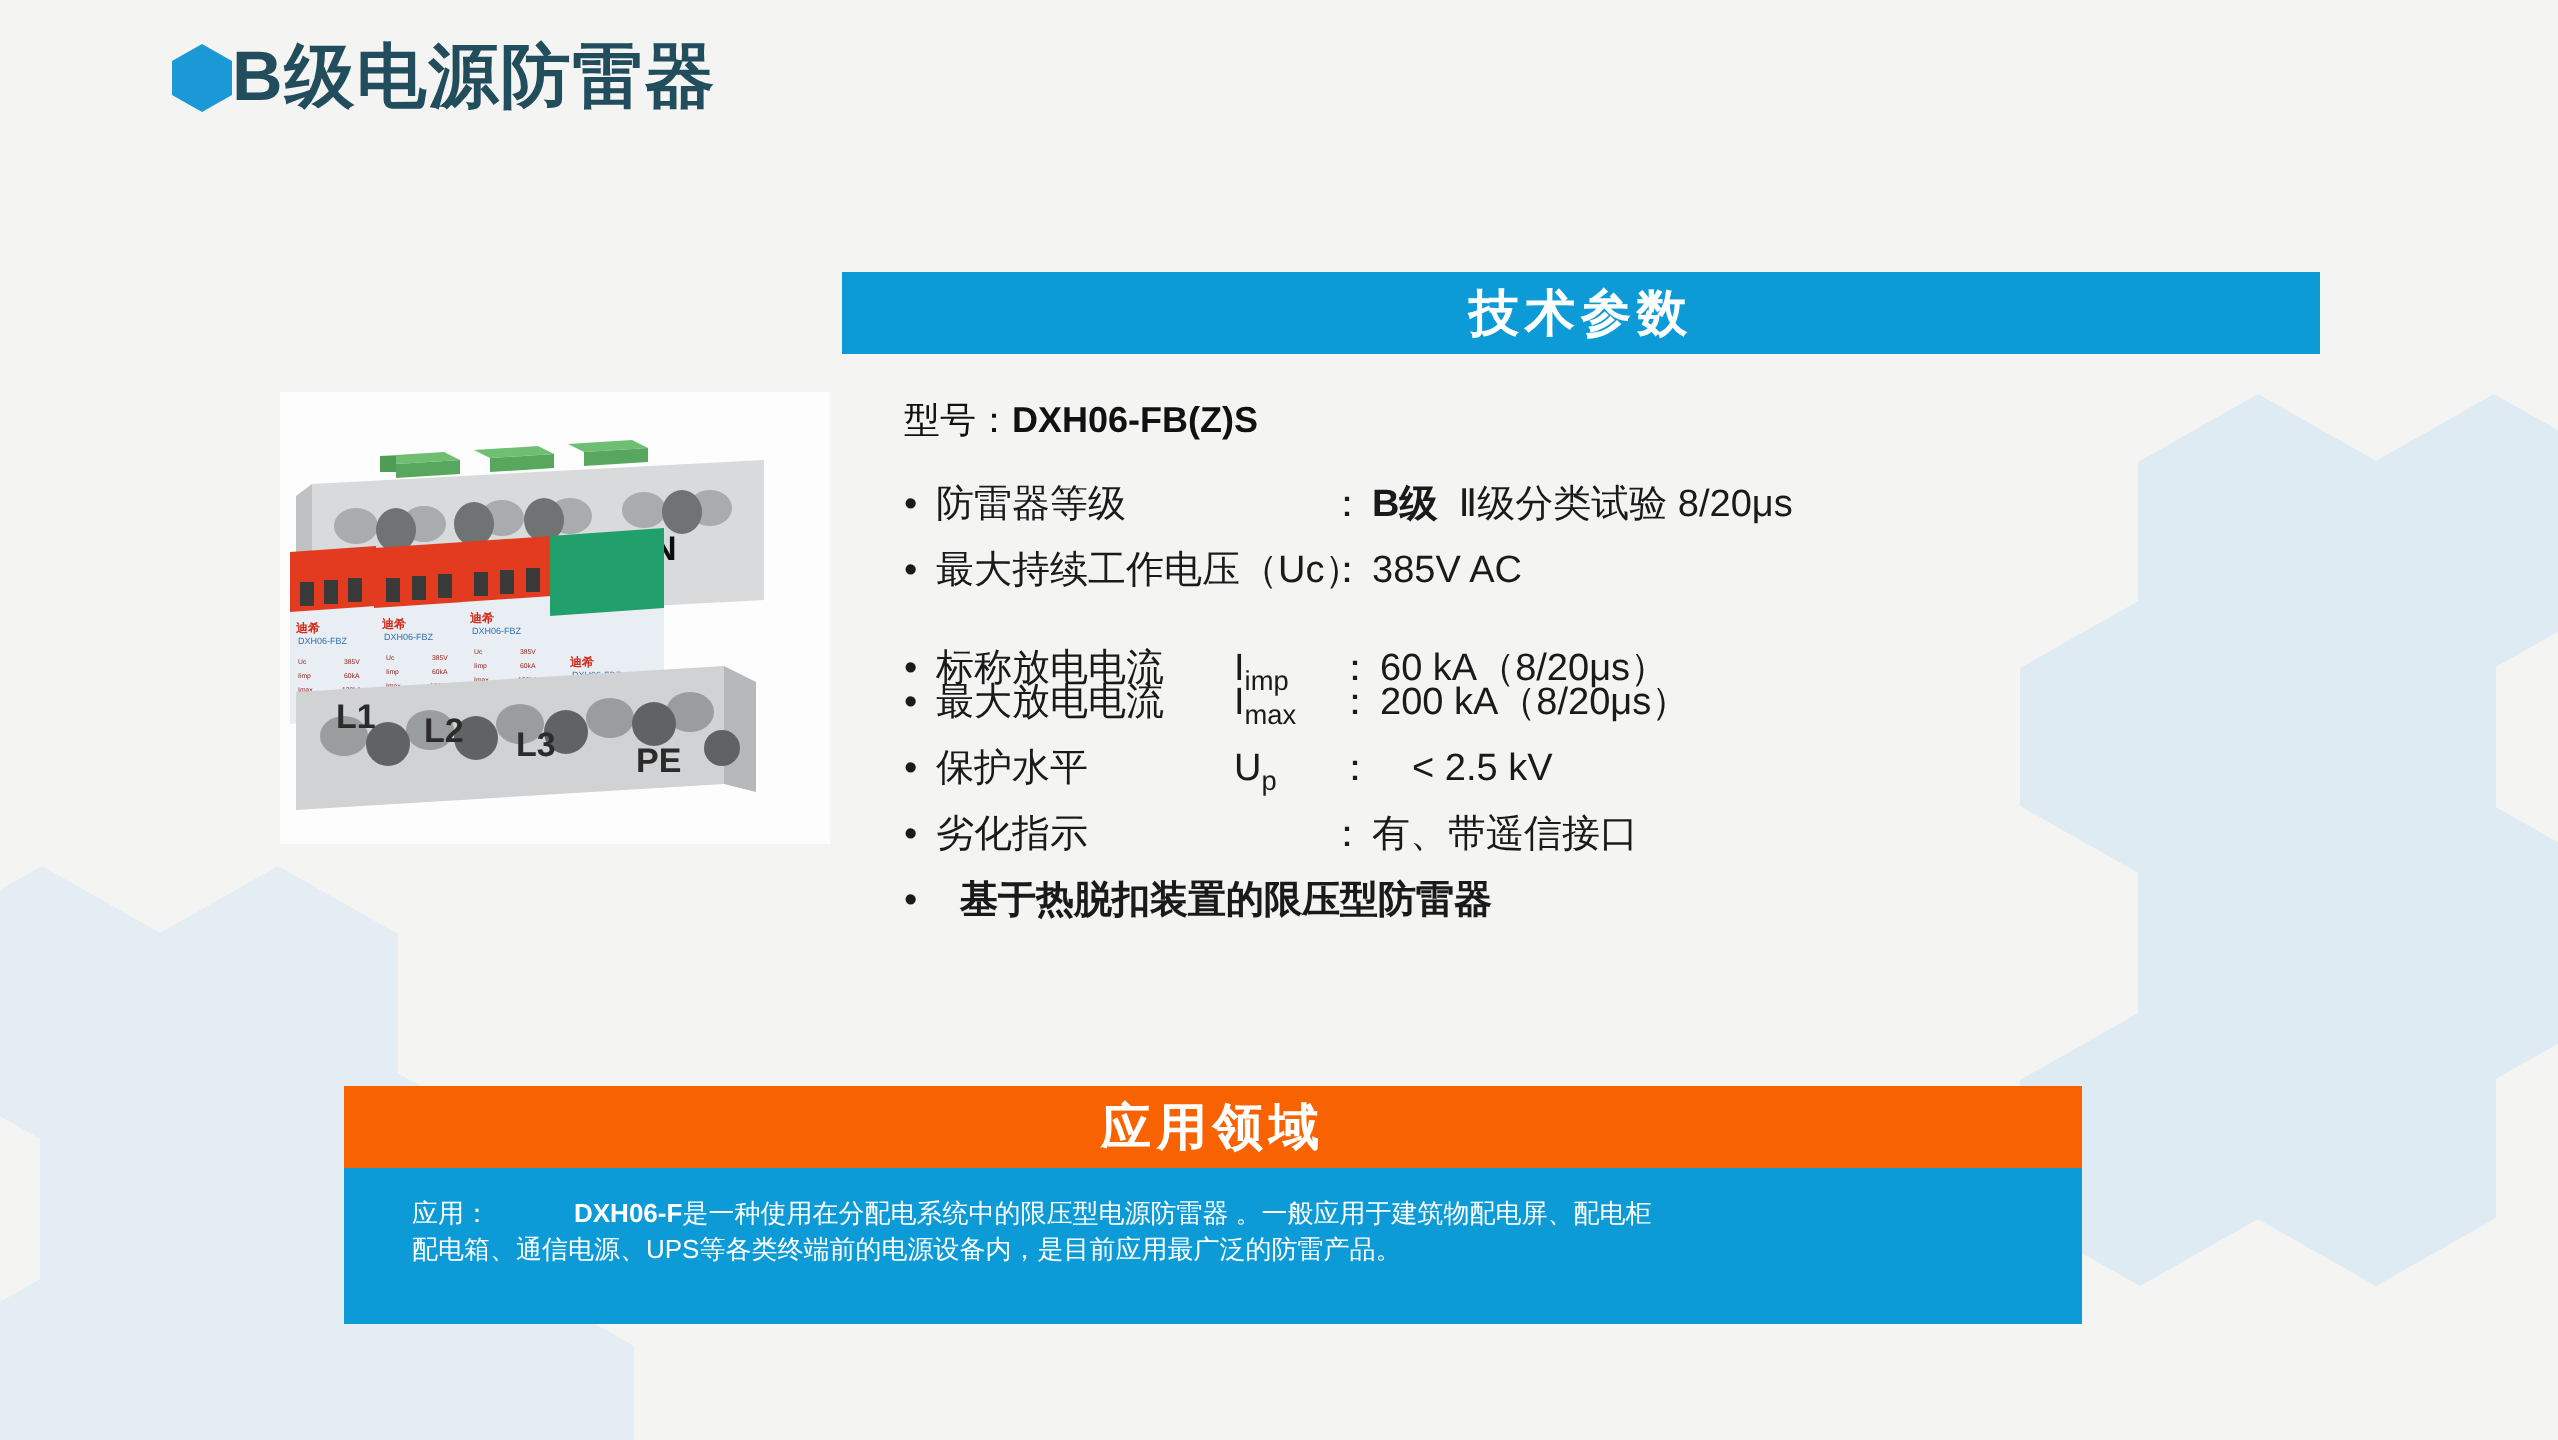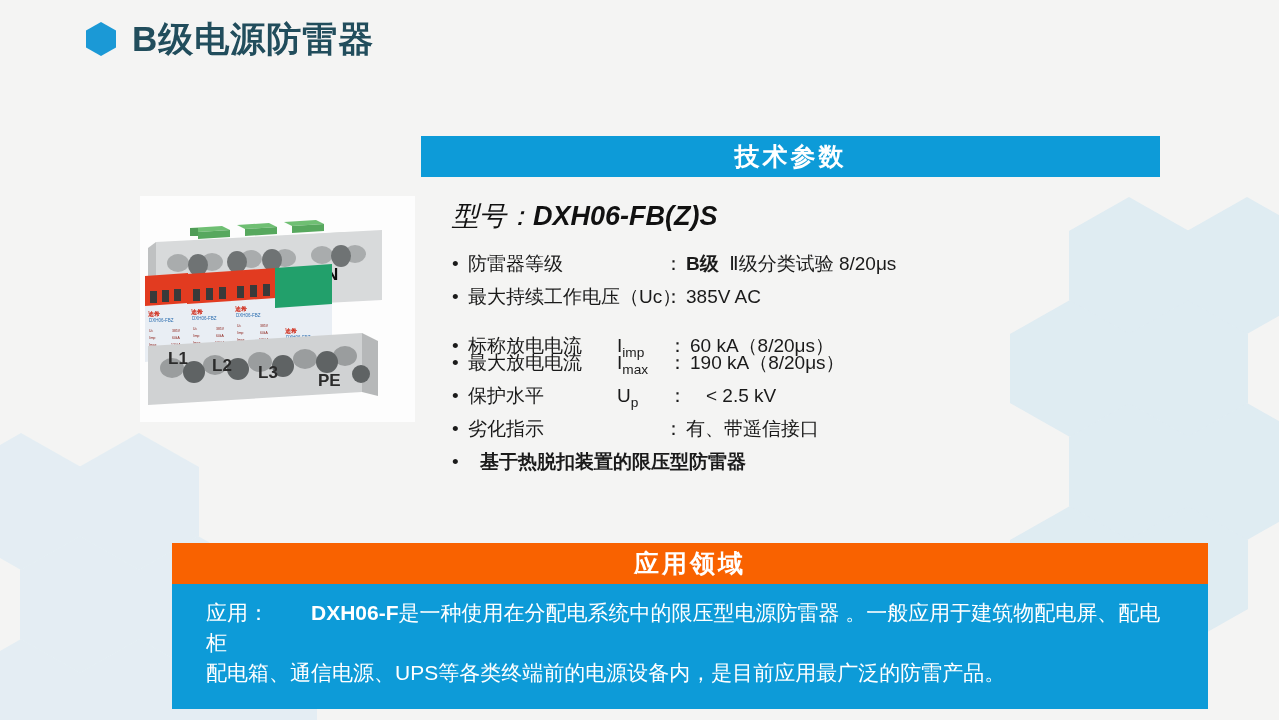--- a/index.html
+++ b/index.html
@@ -25,21 +25,20 @@
     pointer-events: none;
   }
 
   
   #slide-title-row {
     position: absolute;
     left: 86px;
     top: 21px;
     display: flex;
     align-items: center;
-    gap: 16px;
     z-index: 3;
   }
   #title-hex {
     width: 30px;
     height: 34px;
     flex: 0 0 auto;
     display: block;
   }
   #slide-title-text {
     font-size: 35px;
@@ -85,25 +84,24 @@
 
   
   #spec-block {
     position: absolute;
     left: 452px;
     top: 198px;
     width: 560px;
     z-index: 3;
   }
   #model-line {
-    font-size: 27px;
+    font-size: 18px;
     color: #111111;
     margin-bottom: 17px;
     white-space: nowrap;
-    font-style: italic;
   }
   #model-label { font-weight: normal; }
   #model-value { font-weight: bold; letter-spacing: 0px; }
 
   .spec-row {
     display: flex;
     align-items: baseline;
     font-size: 19px;
     color: #1a1a1a;
     height: 33px;
@@ -151,39 +149,39 @@
   .r5 .spec-val { padding-left: 16px; }
   .r6 .spec-name { width: 196px; }
   .r6 .spec-colon { width: 22px; }
   .r7 .spec-name { padding-left: 12px; font-weight: bold; }
 
   
   #app-panel {
     position: absolute;
     left: 172px;
     top: 543px;
-    width: 1036px;
+    width: 869px;
     z-index: 2;
   }
   #app-header {
     height: 41px;
     background: #f96200;
     display: flex;
     align-items: center;
     justify-content: center;
     color: #ffffff;
     font-size: 25px;
     font-weight: bold;
     letter-spacing: 3px;
   }
   #app-body {
     background: #0d9bd8;
     padding: 14px 34px 22px 34px;
     color: #ffffff;
-    font-size: 21px;
+    font-size: 13px;
     line-height: 1.42;
     min-height: 78px;
     box-sizing: border-box;
   }
   #app-body .lead-gap { display: inline-block; width: 42px; }
   #app-body .bold-model { font-weight: bold; }
 </style>
 </head>
 <body>
 
@@ -380,21 +378,21 @@
     <span class="spec-sym"><span>I</span><sub>imp</sub></span>
     <span class="spec-colon">：</span>
     <span class="spec-val">60 kA（8/20μs）</span>
   </div>
 
   <div class="spec-row r4">
     <span class="spec-bullet">•</span>
     <span class="spec-name">最大放电电流</span>
     <span class="spec-sym"><span>I</span><sub>max</sub></span>
     <span class="spec-colon">：</span>
-    <span class="spec-val">190 kA（8/20μs）</span>
+    <span class="spec-val">200 kA（8/20μs）</span>
   </div>
 
   <div class="spec-row r5">
     <span class="spec-bullet">•</span>
     <span class="spec-name">保护水平</span>
     <span class="spec-sym"><span>U</span><sub>p</sub></span>
     <span class="spec-colon">：</span>
     <span class="spec-val">&lt; 2.5 kV</span>
   </div>
 

